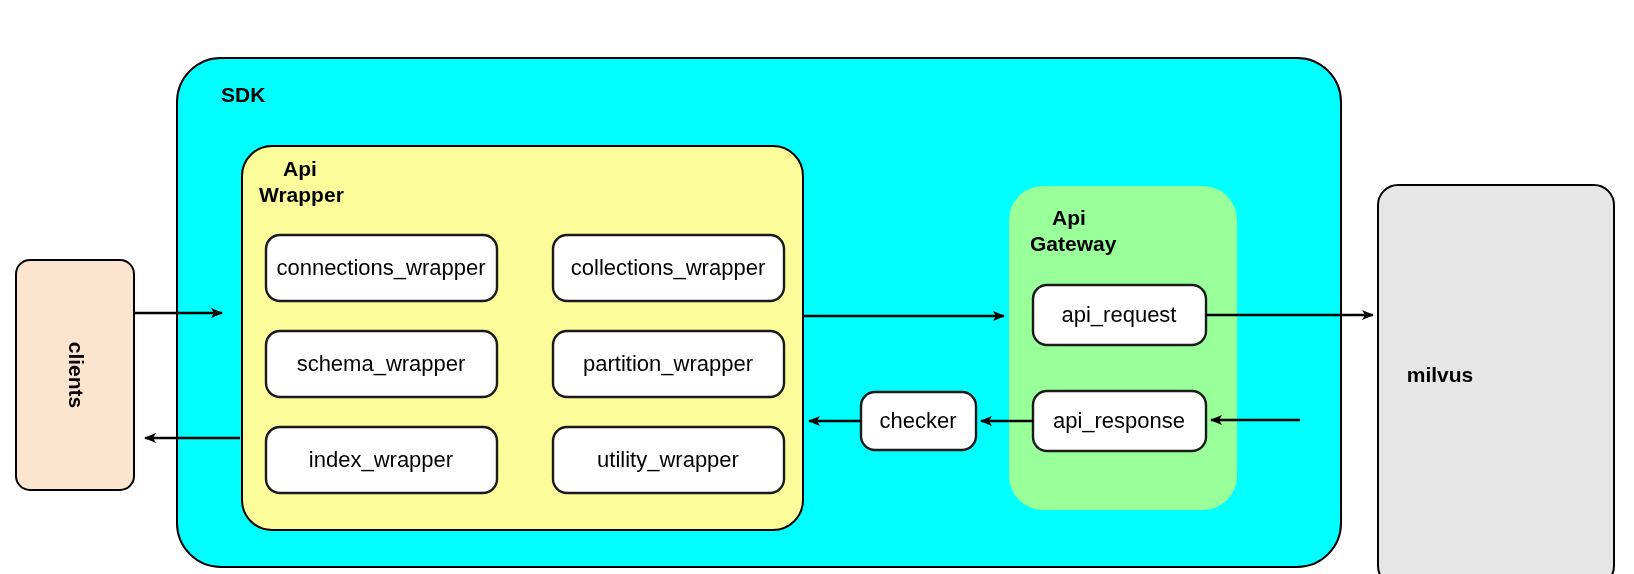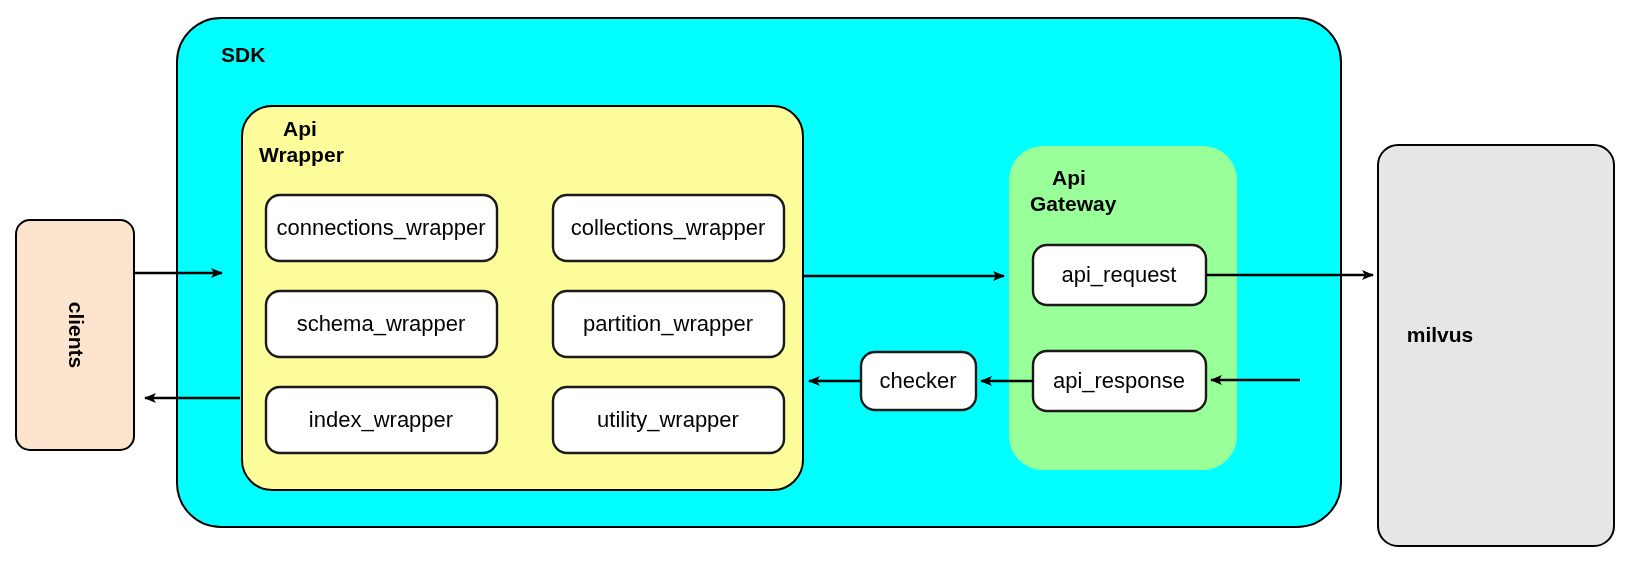--- a/index.html
+++ b/index.html
@@ -10,20 +10,21 @@
   body {
     width: 1634px;
     height: 574px;
     overflow: hidden;
     font-family: "Liberation Sans", sans-serif;
   }
   #diagram-root {
     position: relative;
     width: 1634px;
     height: 418px;
+    margin-top: 40px;
   }
   svg#diagram {
     display: block;
     width: 1634px;
     height: 574px;
   }
   .container-shape { stroke: #000000; stroke-width: 2; }
   .no-stroke { stroke: none; }
   .leaf-box {
     fill: #ffffff;

